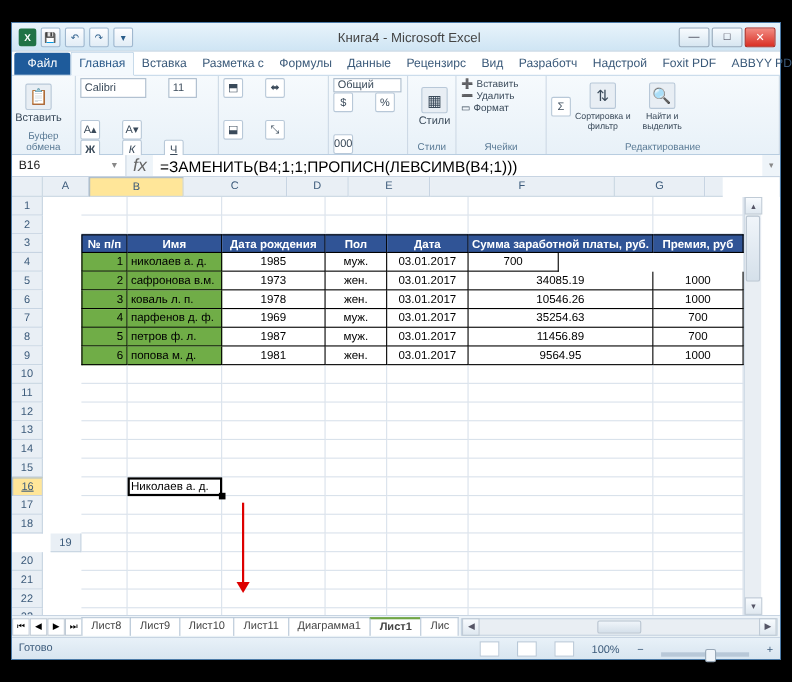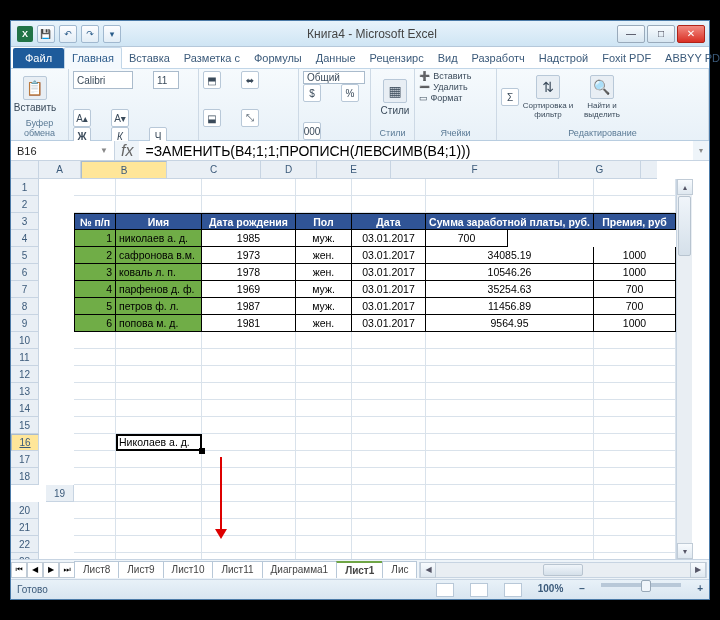--- a/index.html
+++ b/index.html
@@ -75,21 +75,21 @@
 
   
   .bottom { height: 20px; background: #eef4f9; border-top: 1px solid #c7d4e2; display: flex; align-items: center; font-size: 10px; }
   .sheet-nav { display: flex; }
   .navbtn { width: 16px; height: 16px; border: 1px solid #c0cbd6; background: #fff; font-size: 8px; display: flex; align-items: center; justify-content: center; }
   .stab { padding: 2px 8px; background: #fff; border: 1px solid #b8c8d8; border-bottom: none; margin-left: -1px; color: #444; font-size: 10px; }
   .stab.active { background: #fff; font-weight: bold; border-top: 2px solid #6fa545; }
   .hscroll { flex: 1; height: 16px; background: #e9eef3; border: 1px solid #c7d4e2; margin: 0 2px; display: flex; align-items: center; justify-content: space-between; }
 
   .status { height: 20px; background: linear-gradient(#e8f1f8,#d8e5f0); border-top: 1px solid #c7d4e2; display: flex; align-items: center; font-size: 10px; color: #3b5a7a; padding: 0 6px; }
-  .statr { margin-left: auto; display: flex; align-items: flex-start; gap: 16px; font-weight: bold; }
+  .statr { margin-left: auto; display: flex; align-items: flex-end; gap: 16px; }
   .viewbtn { width: 18px; height: 14px; border: 1px solid #b8c8d8; background: #fff; }
   .zoomslider { width: 80px; height: 4px; background: #b8c8d8; position: relative; }
   .zoomslider::before { content: ''; position: absolute; left: 40px; top: -3px; width: 8px; height: 10px; background: #f0f5fa; border: 1px solid #98a8b8; border-radius: 2px; }
 </style>
 </head>
 <body>
 
 <div class="window">
 
   <div class="titlebar">

